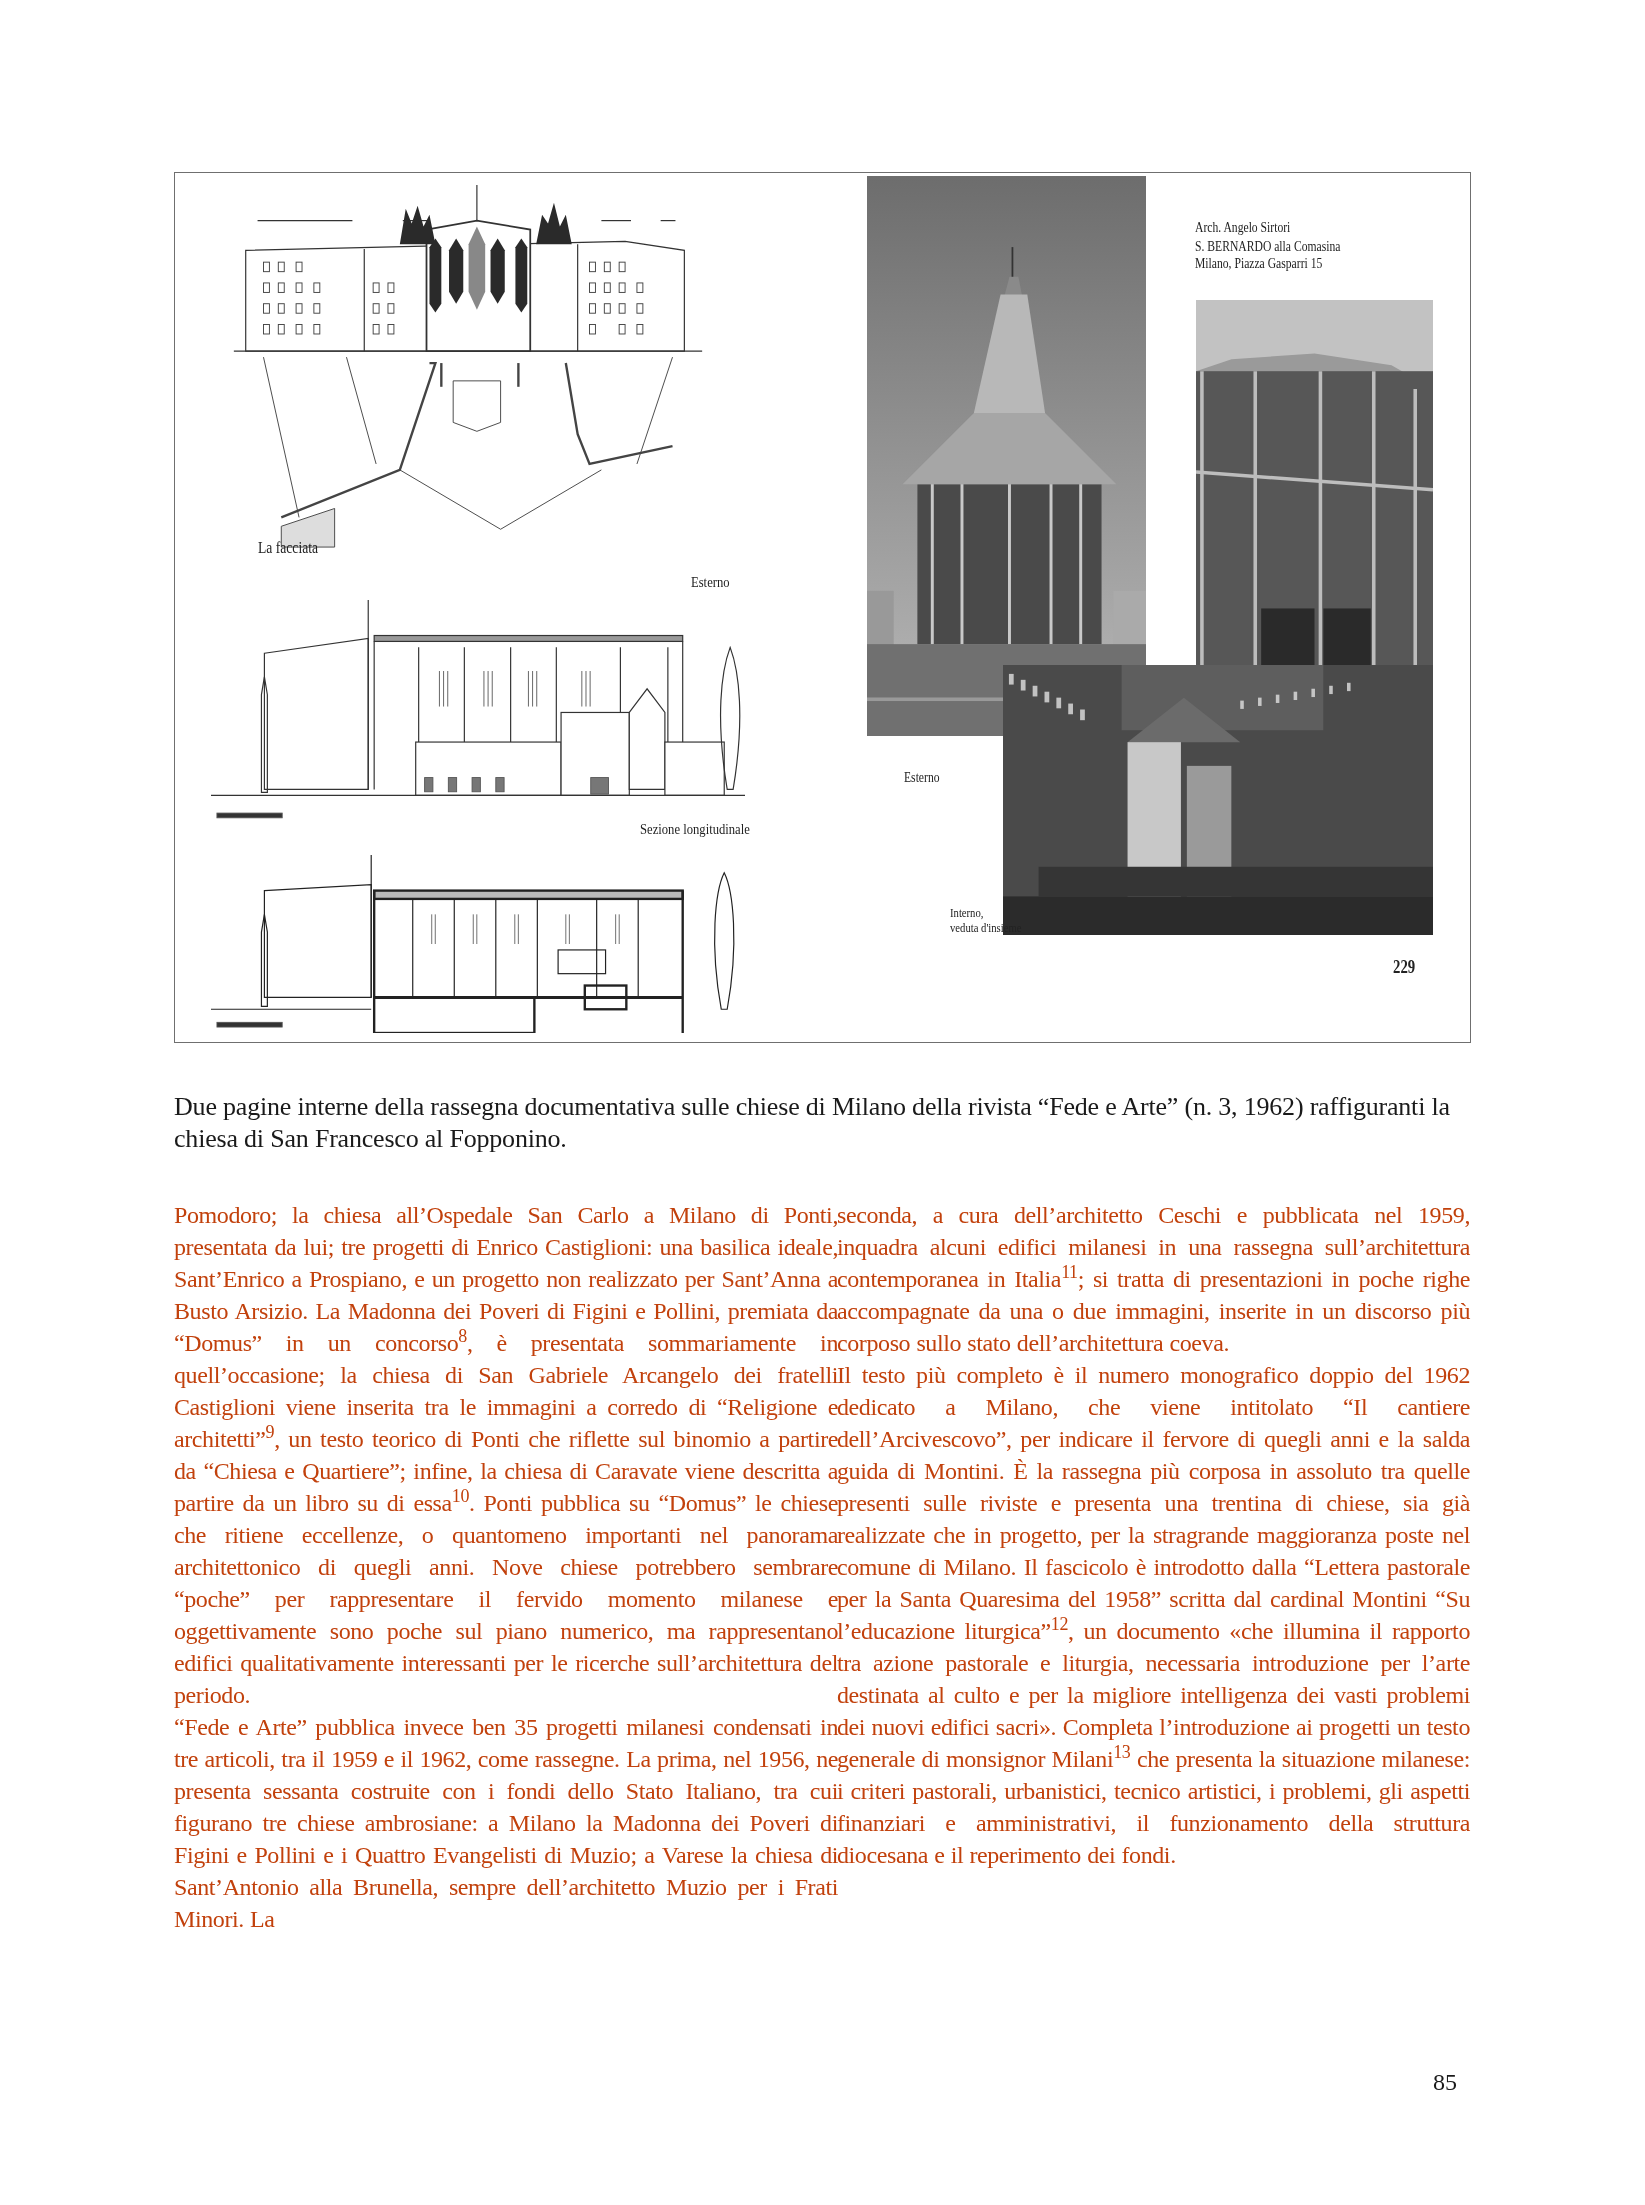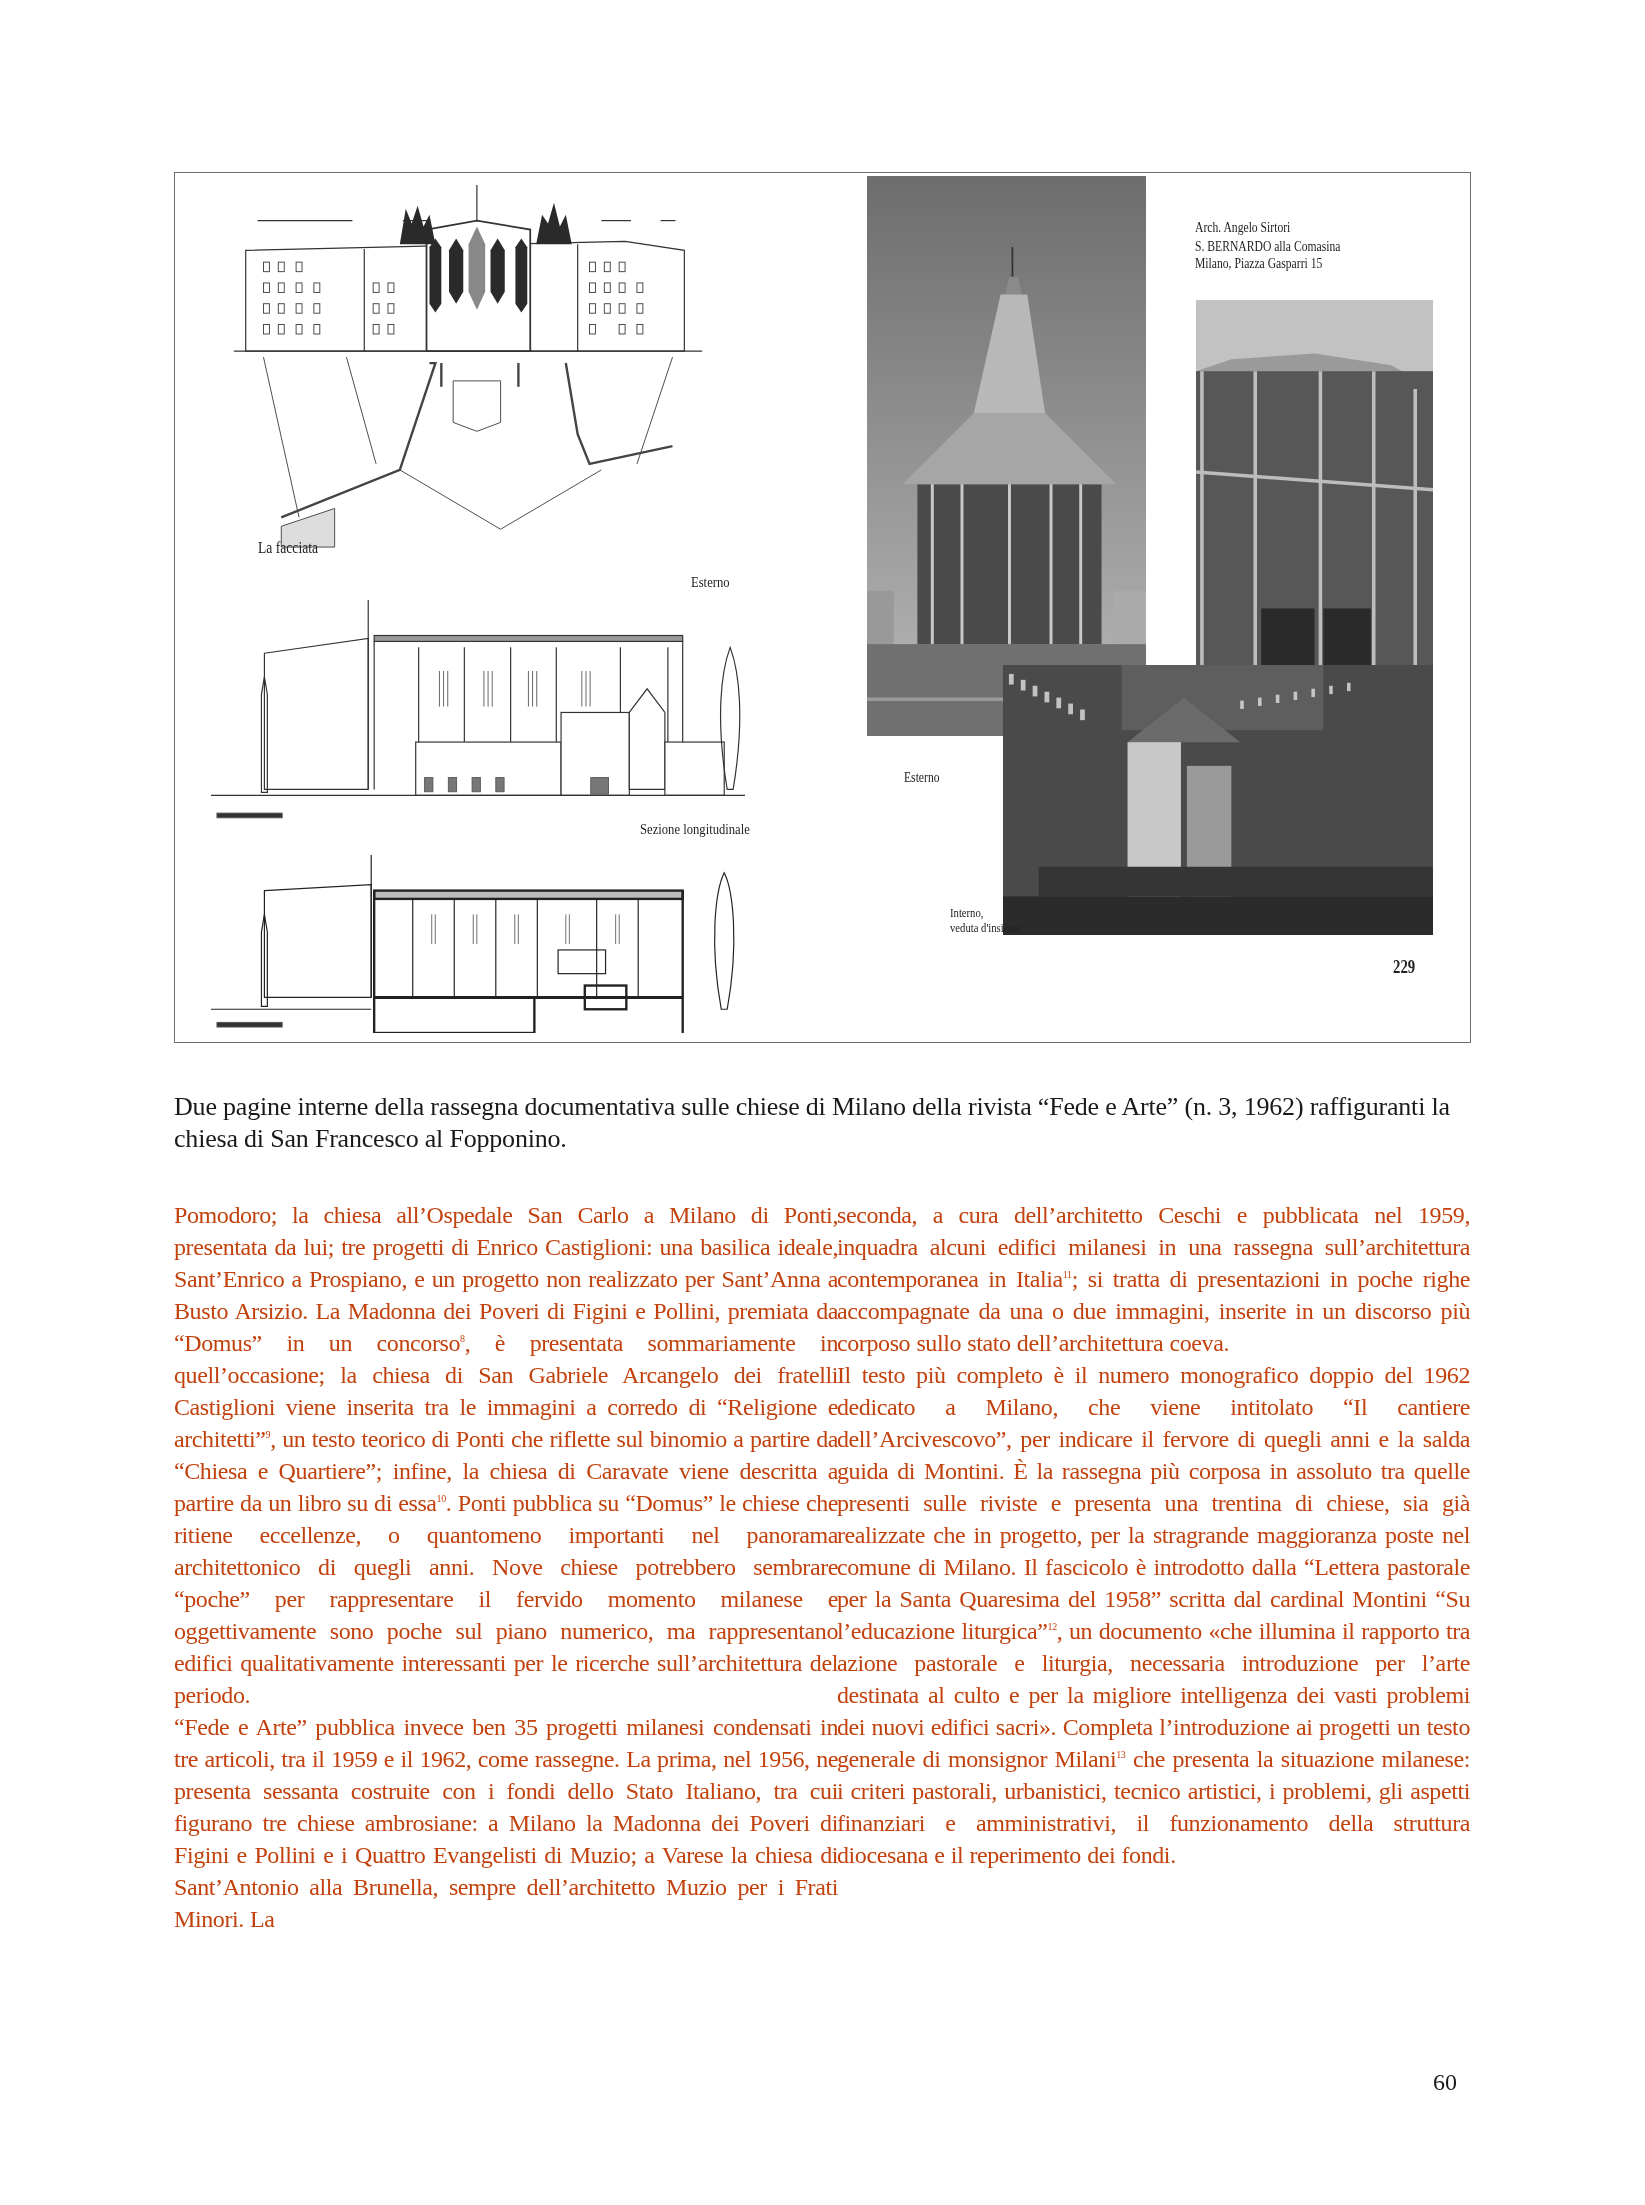--- a/index.html
+++ b/index.html
@@ -19,21 +19,21 @@
   .photo svg { display: block; width: 100%; height: 100%; }
 
   
   .caption { position: absolute; left: 174px; top: 1091px; width: 1297px; font-family: "Liberation Serif", serif; font-size: 26px; line-height: 32px; color: #1a1a1a; letter-spacing: -0.2px; }
 
   
   .col { position: absolute; top: 1199px; width: 664px; font-family: "Liberation Serif", serif; font-size: 24px; line-height: 32px; color: #c2410c; text-align: justify; letter-spacing: -0.4px; word-spacing: 0.6px; }
   .col.left { left: 174px; }
   .col.right { left: 837px; width: 633px; }
   .col p { margin: 0; text-indent: 0; }
-  .col sup { font-size: 10px; line-height: 0; vertical-align: super; }
+  .col sup { font-size: 18px; line-height: 0; vertical-align: super; }
 
   .pageno { position: absolute; left: 1433px; top: 2069px; font-family: "Liberation Serif", serif; font-size: 24px; color: #1a1a1a; }
 </style>
 </head>
 <body>
 
 <div class="figure">
 
   <div class="drawing" style="left:47px; top:12px; width:492px; height:368px;">
     <svg viewBox="0 0 830 620" preserveAspectRatio="none">
@@ -297,14 +297,14 @@
 
 <div class="col left" id="col-left">
     <p><span>Pomodoro; la chiesa all’Ospedale San Carlo a Milano di Ponti, presentata da lui; tre progetti di Enrico Castiglioni: una basilica ideale, Sant’Enrico a Prospiano, e un progetto non realizzato per Sant’Anna a Busto Arsizio. La Madonna dei Poveri di Figini e Pollini, premiata da “Domus” in un concorso</span><sup>8</sup><span>, è presentata sommariamente in quell’occasione; la chiesa di San Gabriele Arcangelo dei fratelli Castiglioni viene inserita tra le immagini a corredo di “Religione e architetti”</span><sup>9</sup><span>, un testo teorico di Ponti che riflette sul binomio a partire da “Chiesa e Quartiere”; infine, la chiesa di Caravate viene descritta a partire da un libro su di essa</span><sup>10</sup><span>. Ponti pubblica su “Domus” le chiese che ritiene eccellenze, o quantomeno importanti nel panorama architettonico di quegli anni. Nove chiese potrebbero sembrare “poche” per rappresentare il fervido momento milanese e oggettivamente sono poche sul piano numerico, ma rappresentano edifici qualitativamente interessanti per le ricerche sull’architettura del periodo.</span></p>
     <p><span>“Fede e Arte” pubblica invece ben 35 progetti milanesi condensati in tre articoli, tra il 1959 e il 1962, come rassegne. La prima, nel 1956, ne presenta sessanta costruite con i fondi dello Stato Italiano, tra cui figurano tre chiese ambrosiane: a Milano la Madonna dei Poveri di Figini e Pollini e i Quattro Evangelisti di Muzio; a Varese la chiesa di Sant’Antonio alla Brunella, sempre dell’architetto Muzio per i Frati Minori. La</span></p>
   </div>
 <div class="col right" id="col-right">
     <p><span>seconda, a cura dell’architetto Ceschi e pubblicata nel 1959, inquadra alcuni edifici milanesi in una rassegna sull’architettura contemporanea in Italia</span><sup>11</sup><span>; si tratta di presentazioni in poche righe accompagnate da una o due immagini, inserite in un discorso più corposo sullo stato dell’architettura coeva.</span></p>
     <p><span>Il testo più completo è il numero monografico doppio del 1962 dedicato a Milano, che viene intitolato “Il cantiere dell’Arcivescovo”, per indicare il fervore di quegli anni e la salda guida di Montini. È la rassegna più corposa in assoluto tra quelle presenti sulle riviste e presenta una trentina di chiese, sia già realizzate che in progetto, per la stragrande maggioranza poste nel comune di Milano. Il fascicolo è introdotto dalla “Lettera pastorale per la Santa Quaresima del 1958” scritta dal cardinal Montini “Su l’educazione liturgica”</span><sup>12</sup><span>, un documento «che illumina il rapporto tra azione pastorale e liturgia, necessaria introduzione per l’arte destinata al culto e per la migliore intelligenza dei vasti problemi dei nuovi edifici sacri». Completa l’introduzione ai progetti un testo generale di monsignor Milani</span><sup>13</sup><span> che presenta la situazione milanese: i criteri pastorali, urbanistici, tecnico artistici, i problemi, gli aspetti finanziari e amministrativi, il funzionamento della struttura diocesana e il reperimento dei fondi.</span></p>
   </div>
 
-<div class="pageno">60</div>
+<div class="pageno">85</div>
 
 
 </body></html>

